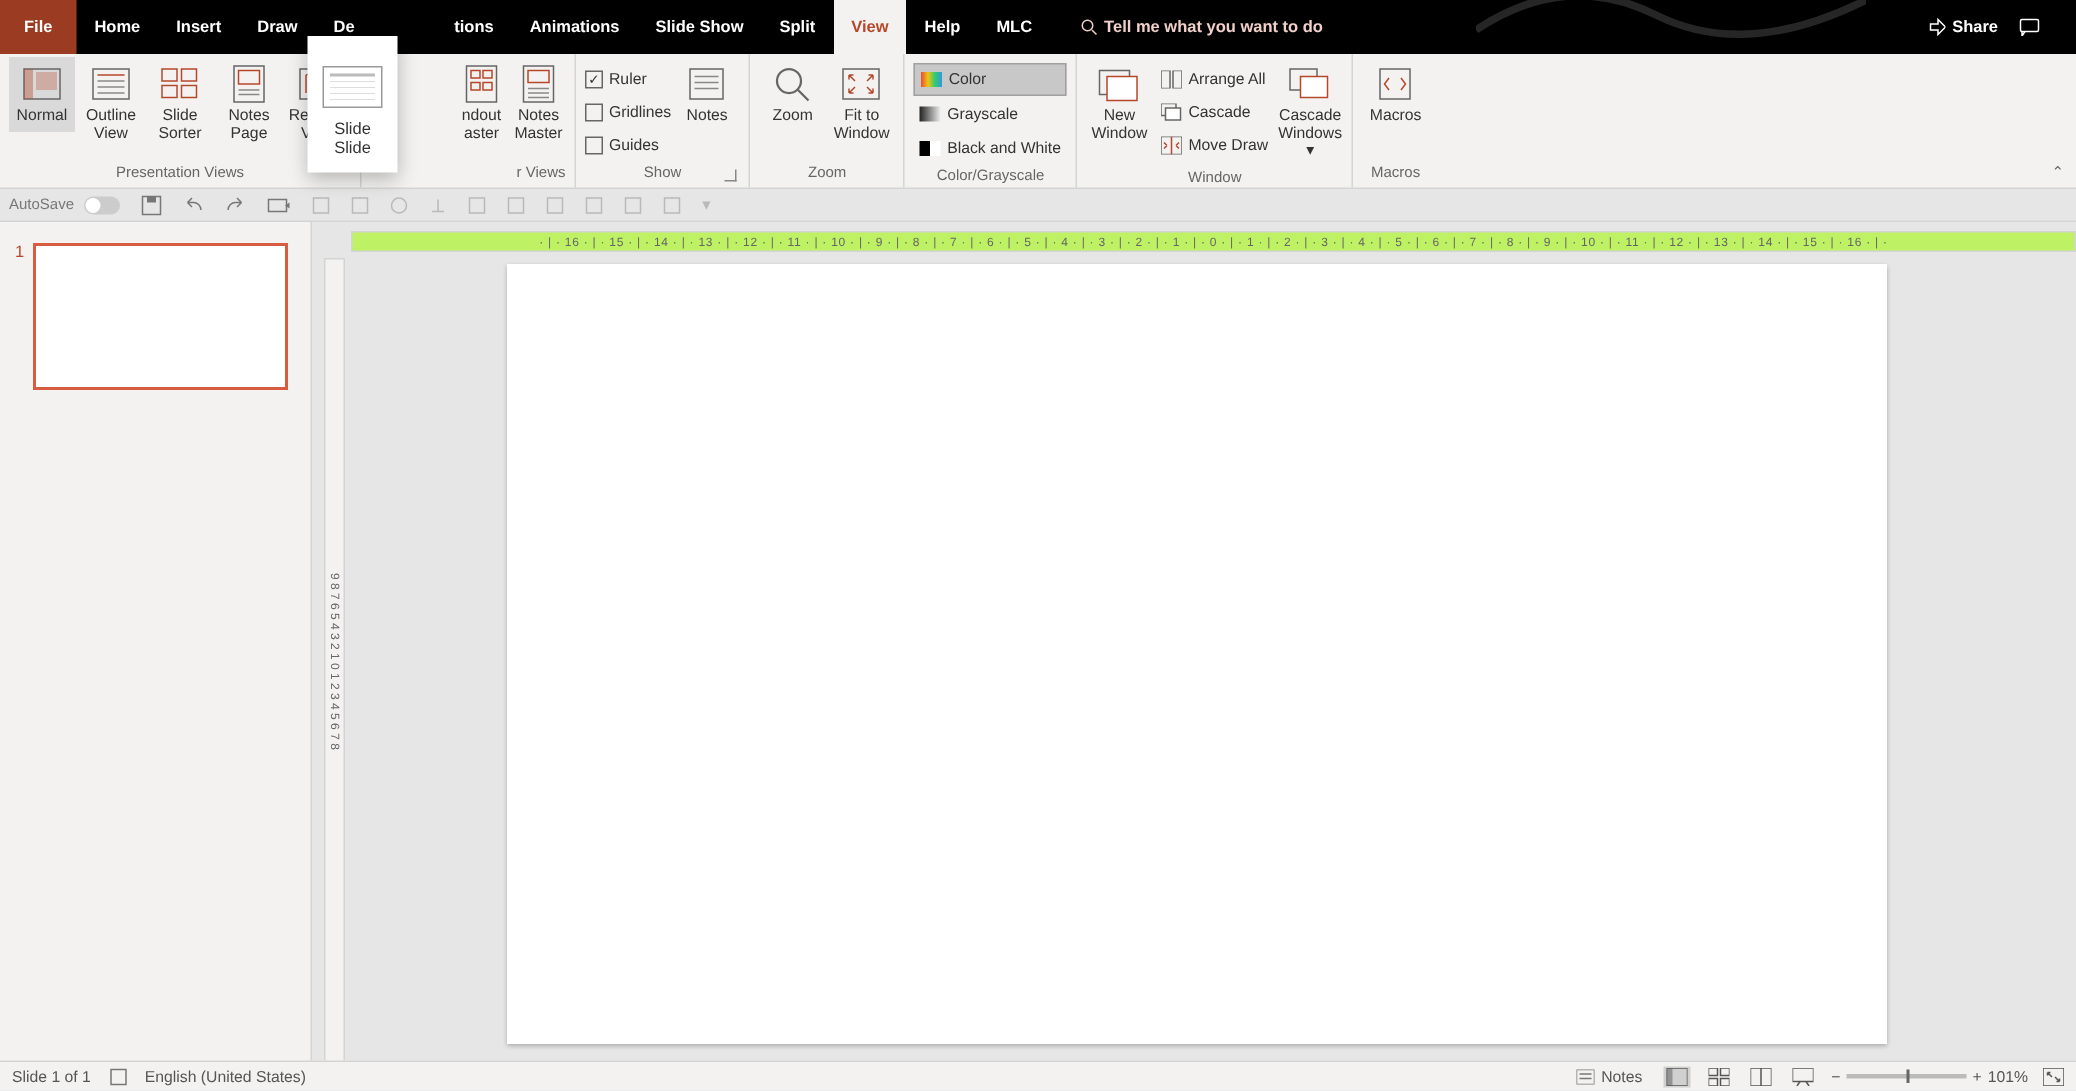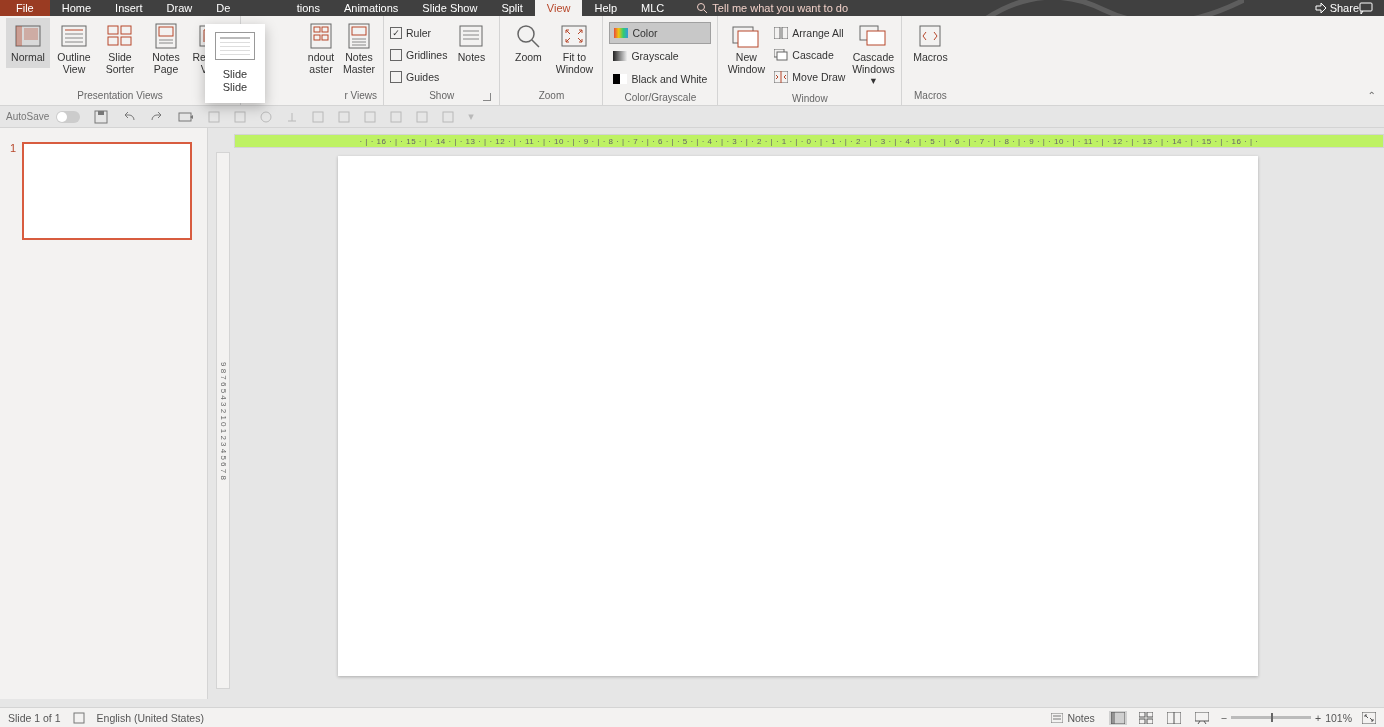--- a/index.html
+++ b/index.html
@@ -1,26 +1,26 @@
 <!DOCTYPE html>
 <html><head>
 <meta charset="utf-8">
 <style>
 * { margin: 0; padding: 0; box-sizing: border-box; font-family: "Segoe UI", Tahoma, sans-serif; }
 body { width: 1384px; height: 727px; background: #e6e6e6; overflow: hidden; font-size: 11px; color: #333; }
 
 
-.titlebar { height: 16px; background: #404040; display: flex; align-items: center; color: #fff; }
+.titlebar { height: 36px; background: #000000; display: flex; align-items: center; color: #fff; font-weight: bold; }
 .titlebar .tabs { display: flex; height: 100%; }
 .titlebar .tab { padding: 0 12px; display: flex; align-items: center; cursor: pointer; font-size: 11px; }
 .titlebar .tab.file { background: #9a3b22; padding: 0 16px; }
 .titlebar .tab.active { background: #f3f2f1; color: #b7472a; }
 .titlebar .tellme { display: flex; align-items: center; margin-left: 20px; color: #f0d0c8; font-size: 11px; }
 .titlebar .tellme svg { margin-right: 4px; }
-.titlebar .right { margin-left: auto; display: flex; padding-right: 11px; }
+.titlebar .right { margin-left: auto; display: flex; padding-right: 24px; gap: 14px; }
 .titlebar .share { display: flex; align-items: center; gap: 4px; }
 .titlebar .swirl { position: absolute; right: 140px; top: -10px; opacity: .15; }
 
 
 .ribbon { height: 90px; background: #f3f2f1; display: flex; border-bottom: 1px solid #d4d4d4; position: relative; }
 .group { display: flex; flex-direction: column; border-right: 1px solid #d4d4d4; padding: 2px 6px 0 6px; }
 .group-body { flex: 1; display: flex; align-items: flex-start; gap: 2px; }
 .group-label { text-align: center; font-size: 10px; color: #666; padding: 2px 0 4px 0; position: relative; }
 .group-label .launcher { position: absolute; right: 2px; bottom: 4px; width: 8px; height: 8px; border: 1px solid #888; border-top: none; border-left: none; }
 
@@ -33,21 +33,21 @@
 .chkbox { width: 12px; height: 12px; border: 1px solid #666; display: flex; align-items: center; justify-content: center; font-size: 9px; }
 
 .smallbtn { display: flex; align-items: center; gap: 4px; height: 22px; padding: 0 4px; font-size: 10.5px; cursor: pointer; }
 .smallbtn.sel { background: #c8c8c8; border: 1px solid #a0a0a0; }
 .smallbtn .swatch { width: 14px; height: 10px; }
 .smallbtn svg { flex-shrink: 0; }
 
 .collapse-caret { position: absolute; right: 8px; bottom: 4px; font-size: 10px; color: #666; cursor: pointer; }
 
 
-.popup { position: absolute; left: 205px; top: 24px; width: 60px; background: #fff; box-shadow: 0 4px 12px rgba(0,0,0,.25); padding: 8px 4px 10px 4px; display: flex; flex-direction: column; align-items: center; z-index: 50; }
+.popup { position: absolute; left: 205px; top: 24px; width: 60px; background: #fff; box-shadow: 0 4px 12px rgba(0,0,0,.25); padding: 20px 4px 10px 4px; display: flex; flex-direction: column; align-items: center; z-index: 50; }
 .popup .thumb { width: 40px; height: 28px; border: 1px solid #999; background: #fff; margin-bottom: 8px; position: relative; }
 .popup .thumb::before { content:""; position:absolute; left:4px; right:4px; top:4px; height:2px; background:#bbb; }
 .popup .thumb::after { content:""; position:absolute; left:4px; right:4px; top:9px; bottom:4px; background: repeating-linear-gradient(#ddd,#ddd 1px,transparent 1px,transparent 4px); }
 .popup .lbl { font-size: 11px; text-align: center; line-height: 1.15; }
 
 
 .qat { height: 22px; background: #e6e6e6; display: flex; align-items: center; padding: 0 6px; gap: 14px; border-bottom: 1px solid #d4d4d4; color: #777; }
 .qat .item { display: flex; align-items: center; gap: 2px; font-size: 10px; }
 .qat .toggle { width: 24px; height: 12px; border-radius: 6px; background: #ccc; position: relative; }
 .qat .toggle::after { content:""; position:absolute; left:1px; top:1px; width:10px; height:10px; background:#fff; border-radius:50%; }

